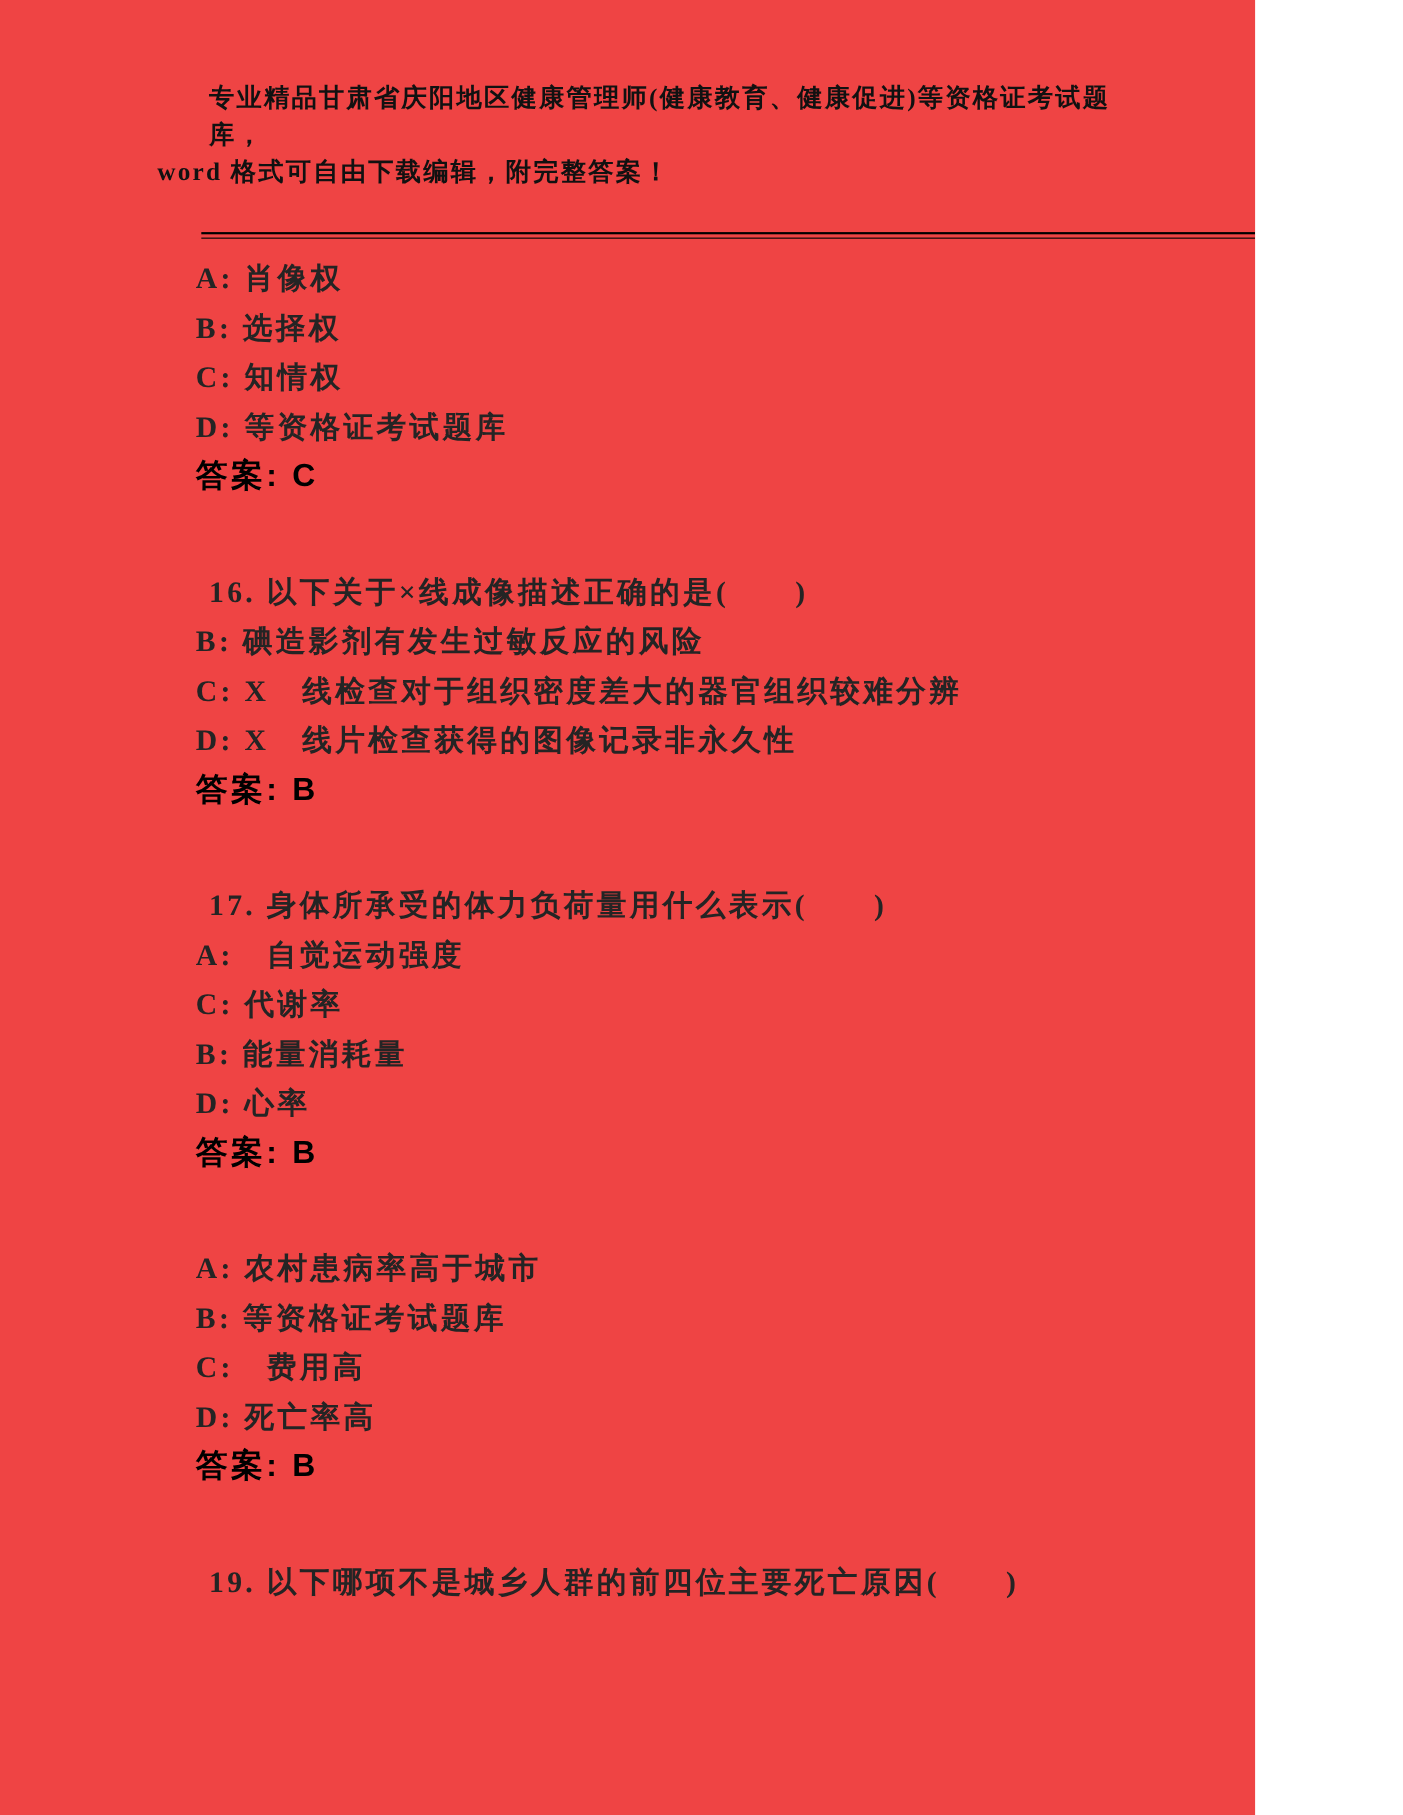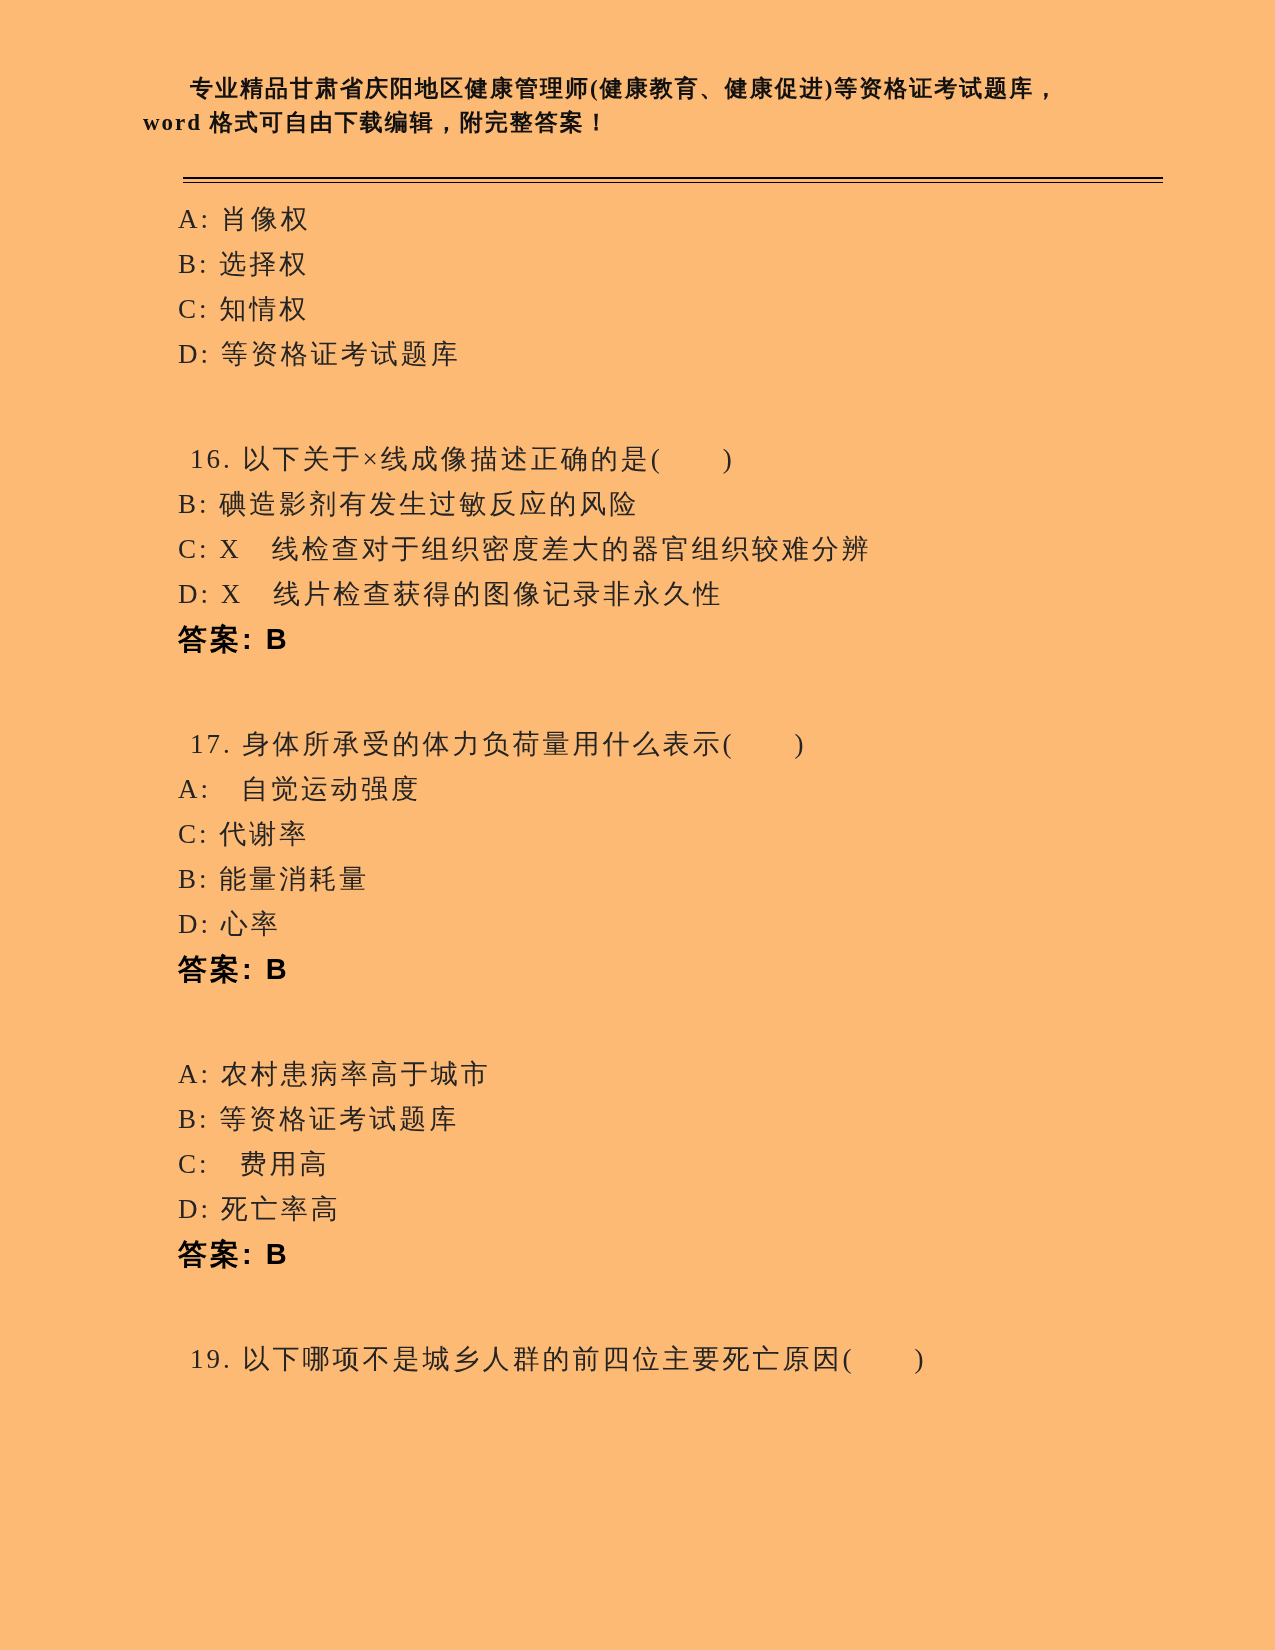--- a/index.html
+++ b/index.html
@@ -2,23 +2,23 @@
 <html><head>
 <meta charset="utf-8">
 <style>
   html, body {
     margin: 0;
     padding: 0;
     background: #ffffff;
   }
   .page {
     position: relative;
-    width: 1275px;
+    width: 1141px;
     height: 1650px;
-    background: #fdba74;
+    background: #ef4444;
     overflow: hidden;
     font-family: "Liberation Serif", "DejaVu Serif", serif;
     color: #1c1c1c;
   }
   .header {
     padding-top: 72px;
     font-size: 23px;
     line-height: 34px;
     letter-spacing: 2px;
     font-weight: 600;
@@ -41,21 +41,21 @@
   }
   .block { margin-top: 60px; }
   .block.first { margin-top: 0; }
   .line {
     height: 45px;
     line-height: 45px;
     font-size: 27px;
     letter-spacing: 3px;
     white-space: pre-wrap;
     color: #242424;
-    font-weight: 400;
+    font-weight: 700;
   }
   .stem { padding-left: 12px; }
   .answer {
     font-family: "Liberation Sans", "DejaVu Sans", sans-serif;
     font-weight: 700;
     font-size: 29px;
     letter-spacing: 3px;
     color: #000000;
   }
 </style>
@@ -71,20 +71,21 @@
 
   <div class="rule"></div>
 
   <div class="content">
 
     <div class="block first">
       <div class="line">A: 肖像权</div>
       <div class="line">B: 选择权</div>
       <div class="line">C: 知情权</div>
       <div class="line">D: 等资格证考试题库</div>
+      <div class="line answer">答案: C</div>
     </div>
 
     <div class="block">
       <div class="line stem">16. 以下关于×线成像描述正确的是(　　)</div>
       <div class="line">B: 碘造影剂有发生过敏反应的风险</div>
       <div class="line">C: X　线检查对于组织密度差大的器官组织较难分辨</div>
       <div class="line">D: X　线片检查获得的图像记录非永久性</div>
       <div class="line answer">答案: B</div>
     </div>
 

